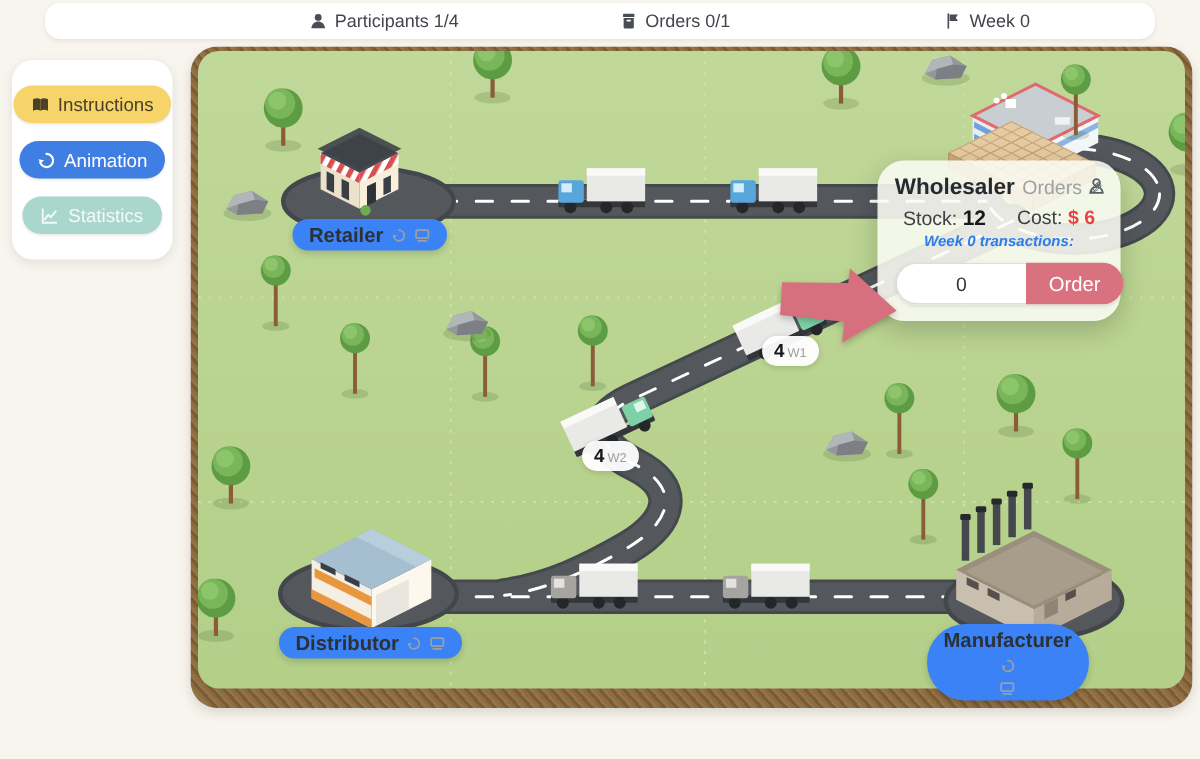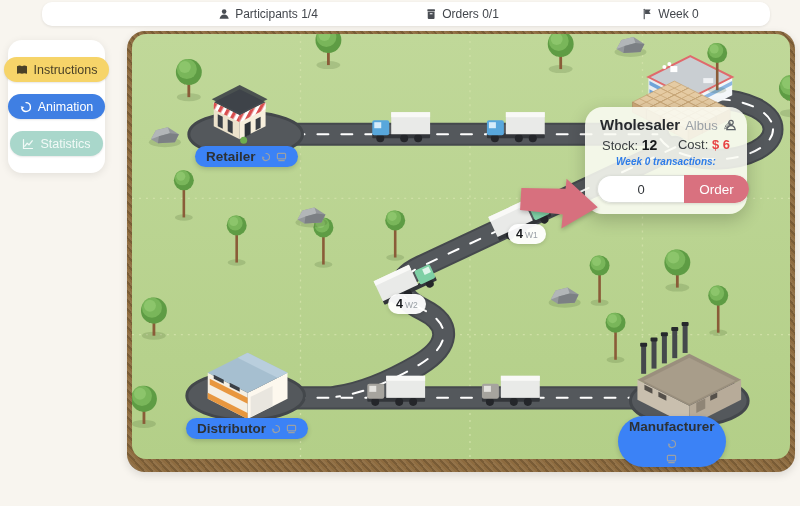--- a/index.html
+++ b/index.html
@@ -6,38 +6,38 @@
   html,body { width:800px; height:506px; }
   body {
     position: relative; overflow: hidden;
     background: #f8f5ef;
     font-family: "Liberation Sans", sans-serif;
     color: #3c4043;
   }
 
   
   .topbar {
-    position: absolute; left: 42px; right: 30px; top: 2px; height: 24px;
+    position: absolute; left: 30px; right: 30px; top: 2px; height: 24px;
     background: #ffffff; border-radius: 10px;
     box-shadow: 0 1px 3px rgba(0,0,0,0.09);
     font-size: 12px; color: #42464c;
   }
   .topbar-item {
     position: absolute; top: 0; height: 24px;
     display: flex; align-items: center; gap: 5px;
     transform: translateX(-50%); white-space: nowrap;
   }
   .topbar-item svg { display:block; }
   .tb-participants { left: 226px; }
   .tb-orders { left: 420px; }
   .tb-week { left: 628px; }
 
   
   .sidebar {
-    position: absolute; left: 8px; top: 40px; width: 97px;
+    position: absolute; left: 8px; top: 40px; width: 107px;
     background: #ffffff; border-radius: 14px;
     box-shadow: 0 2px 8px rgba(0,0,0,0.09);
     padding: 17px 0; display: flex; flex-direction: column;
     align-items: center; gap: 12px; z-index: 5;
   }
   .pill-btn {
     display: flex; align-items: center; gap: 6px;
     height: 25px; padding: 0 12px; border: none; border-radius: 999px;
     font-family: "Liberation Sans", sans-serif; font-size: 12.5px;
     cursor: pointer; box-shadow: 0 1px 2px rgba(0,0,0,0.10);
@@ -460,21 +460,21 @@
   <span class="tag">W1</span>
 </div>
 <div class="ship-badge badge-w2">
   <span class="qty">4</span>
   <span class="tag">W2</span>
 </div>
 
 <div class="ws-card">
   <div class="ws-title">
     <span class="ws-role">Wholesaler</span>
-    <span class="ws-player">Albus</span>
+    <span class="ws-player">Orders</span>
     <span class="edit-icon"></span>
     <span class="ws-user">
       <svg width="12" height="12" viewBox="0 0 12 12">
         <circle cx="6" cy="3.6" r="2.2" fill="none" stroke="#5a5f65" stroke-width="1.2"></circle>
         <path d="M1.8 10.6c.5-2.7 2.3-4 4.2-4s3.7 1.3 4.2 4z" fill="none" stroke="#5a5f65" stroke-width="1.2"></path>
       </svg>
     </span>
   </div>
   <div class="ws-stats">
     <span>

